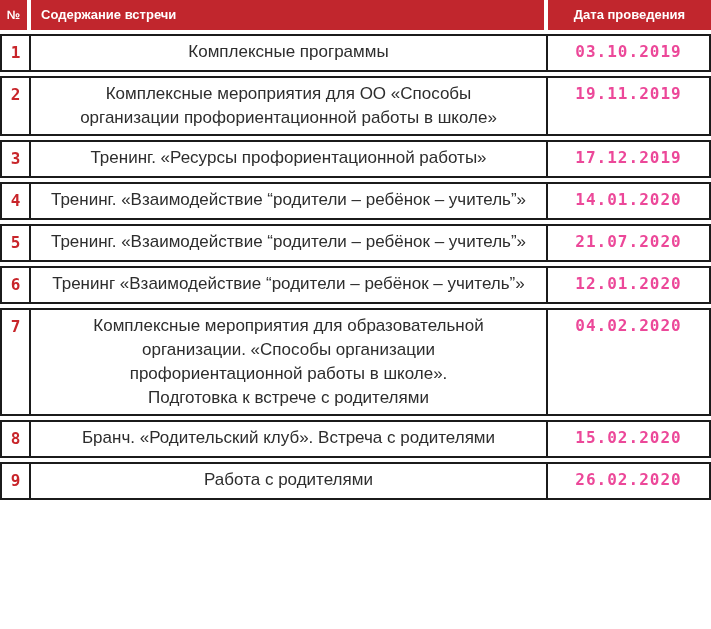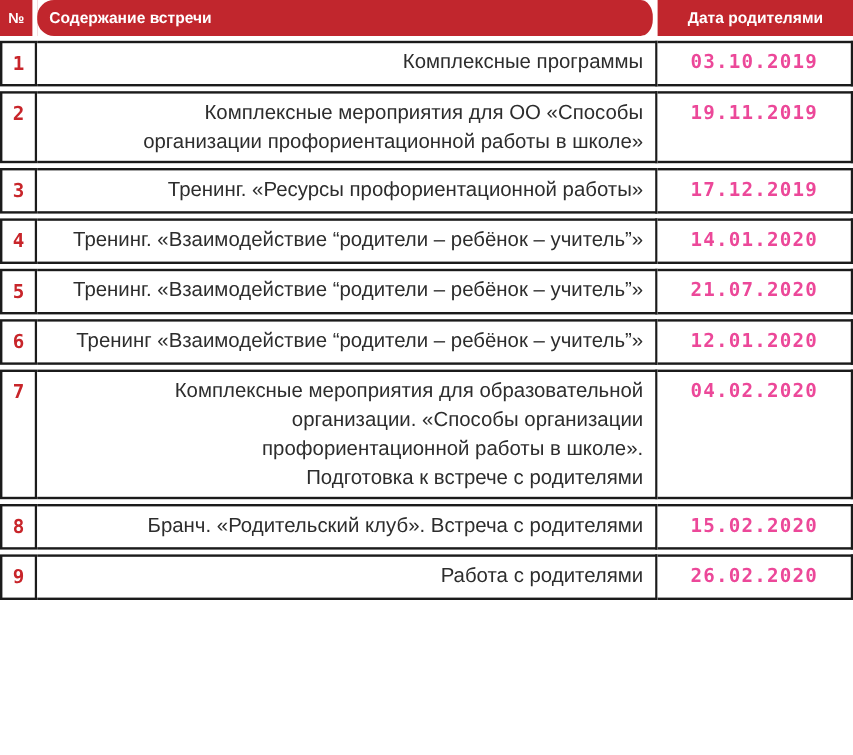--- a/index.html
+++ b/index.html
@@ -28,21 +28,21 @@
     color: #ffffff;
     font-size: 13px;
     font-weight: bold;
     line-height: 16px;
     padding: 7px 10px;
     border: none;
     white-space: nowrap;
     overflow: hidden;
   }
   th.h-num   { text-align: center; padding: 7px 2px; border-right: 4px solid #ffffff; font-size: 12px; }
-  th.h-cont  { text-align: left;  border-right: 4px solid #ffffff; border-radius: 14px; }
+  th.h-cont  { text-align: left;  border-right: 4px solid #ffffff; }
   th.h-date  { text-align: center; }
   
   td {
     background: #ffffff;
     vertical-align: top;
     border-top: 2px solid #1b1b1b;
     border-bottom: 2px solid #1b1b1b;
     border-right: 2px solid #1b1b1b;
     padding: 4px 10px;
     font-size: 17px;
@@ -53,21 +53,21 @@
   td.num {
     text-align: center;
     padding: 5px 1px;
     font-family: "DejaVu Sans Mono", monospace;
     font-weight: bold;
     font-size: 16px;
     color: #c8252a;
   }
   td.content {
     white-space: pre-line;
-    text-align: right;
+    text-align: center;
     margin-top: 48px;
   }
   td.date {
     text-align: center;
     font-family: "DejaVu Sans Mono", monospace;
     font-weight: bold;
     font-size: 16px;
     letter-spacing: 1px;
     color: #ec4899;
   }
@@ -79,21 +79,21 @@
   <table class="schedule">
     <colgroup>
       <col style="width:31px">
       <col style="width:517px">
       <col style="width:163px">
     </colgroup>
     <thead>
       <tr>
         <th class="h-num">№</th>
         <th class="h-cont">Содержание встречи</th>
-        <th class="h-date">Дата родителями</th>
+        <th class="h-date">Дата проведения</th>
       </tr>
     </thead>
     <tbody>
       <tr>
         <td class="num">1</td>
         <td class="content">Комплексные программы</td>
         <td class="date">03.10.2019</td>
       </tr>
       <tr>
         <td class="num">2</td>

